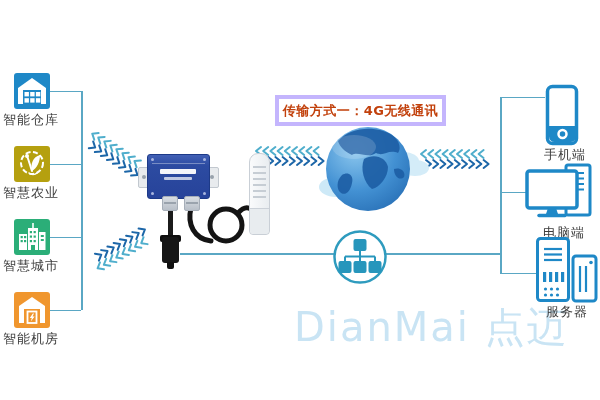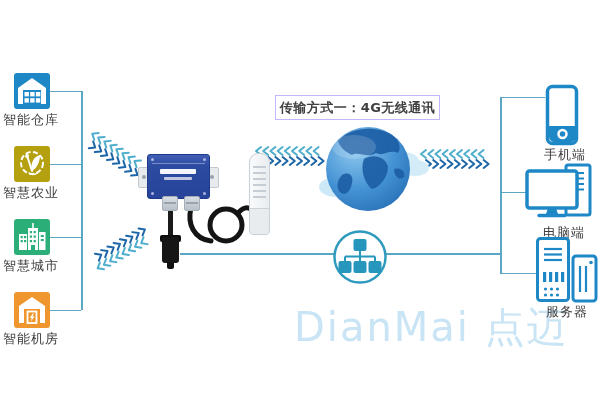--- a/index.html
+++ b/index.html
@@ -7,22 +7,22 @@
          font-family:"DejaVu Sans","Liberation Sans",sans-serif;}
   .abs{position:absolute;}
   
   .tline{position:absolute;background:#5AA7C4;}
   
   .tile{position:absolute;width:36px;height:36px;border-radius:3px;}
   .tile svg{display:block;}
   .side-label{position:absolute;width:80px;text-align:center;font-size:13px;
               color:#3d3d3d;letter-spacing:1px;z-index:2;}
   
-  .banner{position:absolute;background:#fff;border:1px solid #c4b5fd;
-          color:#404040;font-weight:bold;font-size:13px;text-align:center;
+  .banner{position:absolute;background:#fff;border:4px solid #c4b5fd;
+          color:#c2410c;font-weight:bold;font-size:13px;text-align:center;
           z-index:3;letter-spacing:0.5px;}
   
   .dev-ear{position:absolute;width:11px;height:19px;background:#E8EBEE;border:1px solid #C2C8CF;border-radius:2px;}
   .dev-ear i{position:absolute;left:3px;top:7px;width:4px;height:4px;border-radius:50%;background:#98A2AC;}
   .dev-body{position:absolute;left:147px;top:154px;width:61px;height:43px;border-radius:3px;
             background:linear-gradient(180deg,#4160B5 0%,#2C4BA1 25%,#27439A 100%);
             border:1.5px solid #1D3A88;z-index:2;}
   .dev-screw{position:absolute;width:3px;height:3px;border-radius:50%;background:#A9B6DF;}
   .dev-bar1{position:absolute;left:12px;top:14px;width:36px;height:5px;background:rgba(255,255,255,.95);border-radius:1px;}
   .dev-bar2{position:absolute;left:16px;top:22px;width:28px;height:3px;background:rgba(255,255,255,.7);border-radius:1px;}

